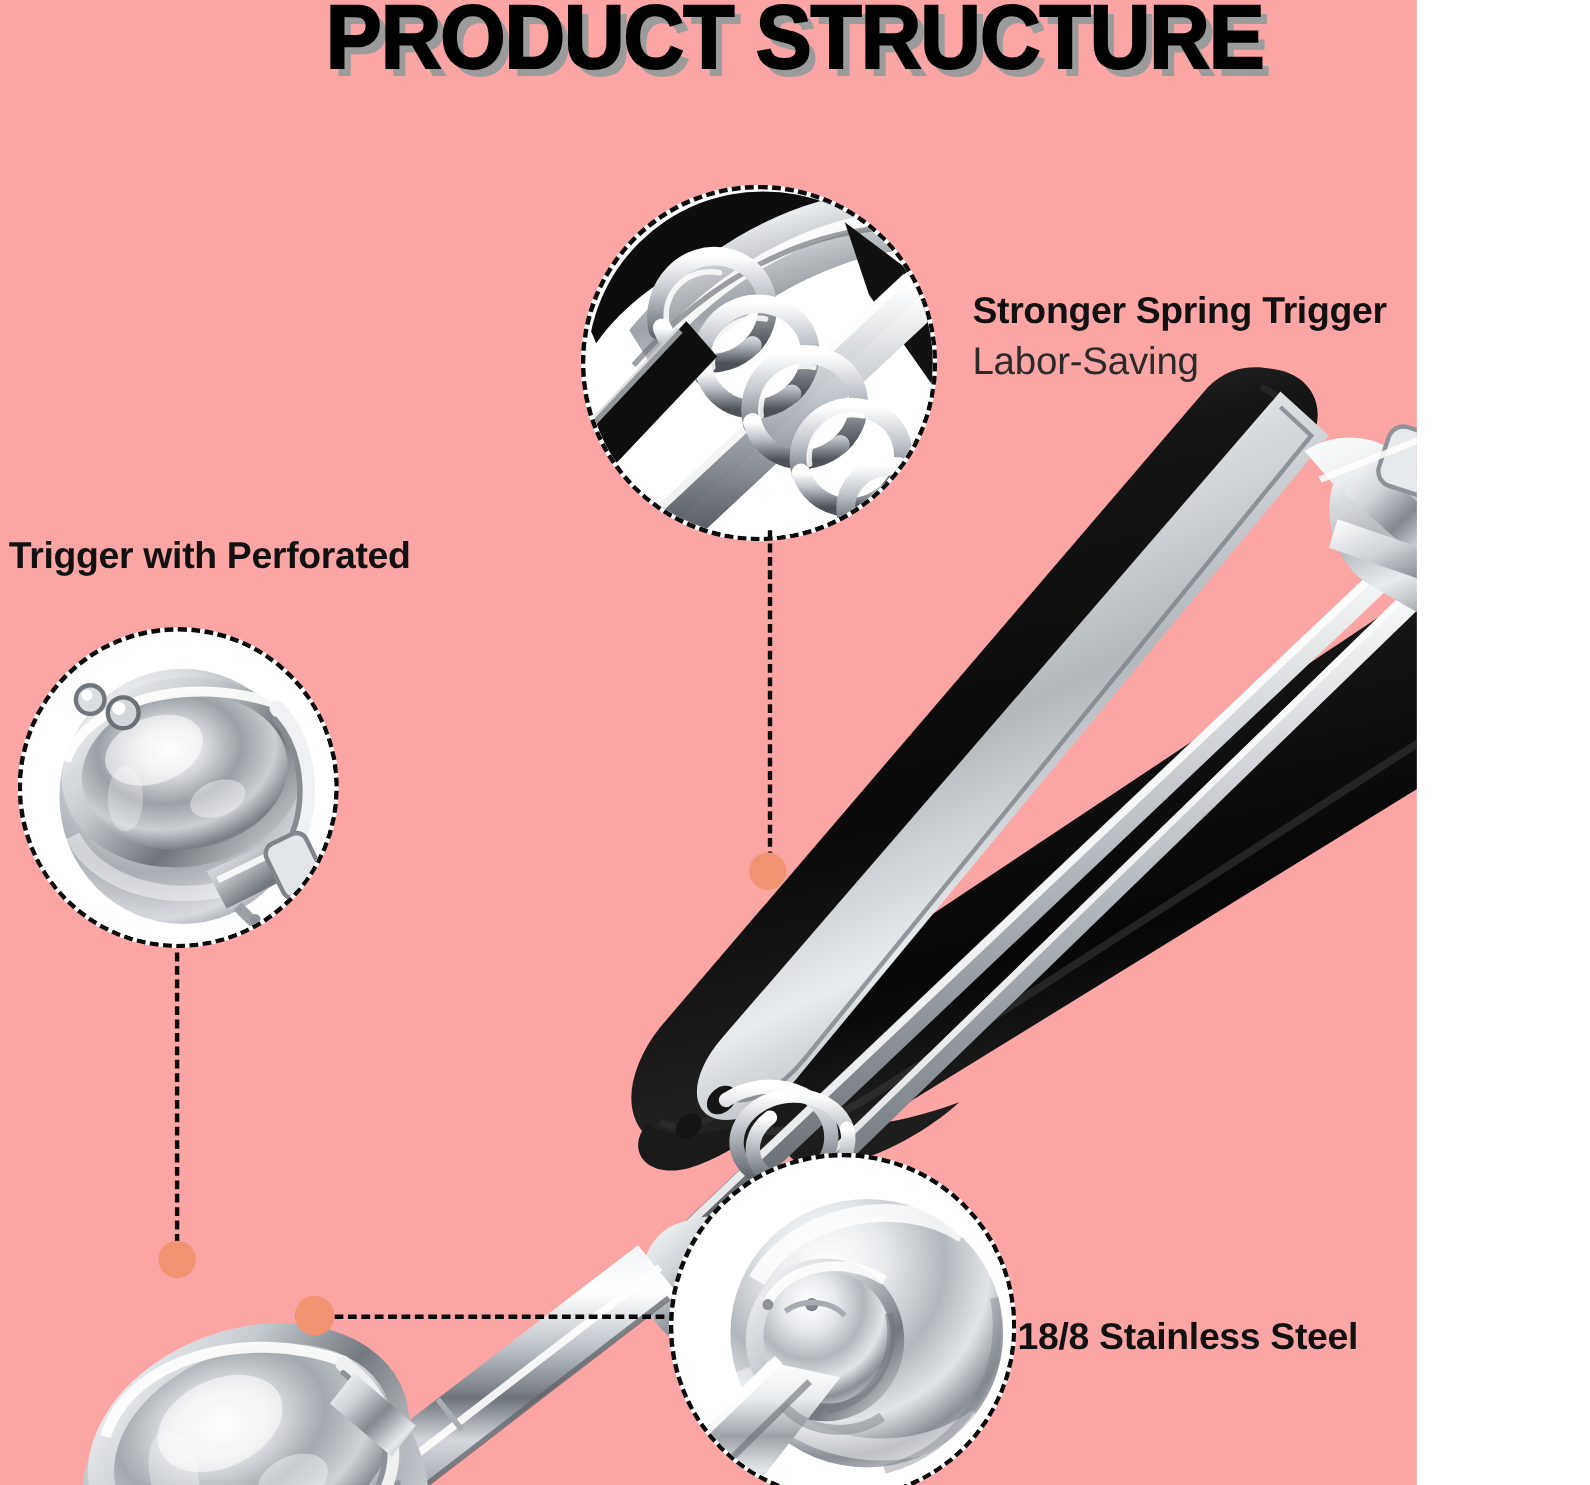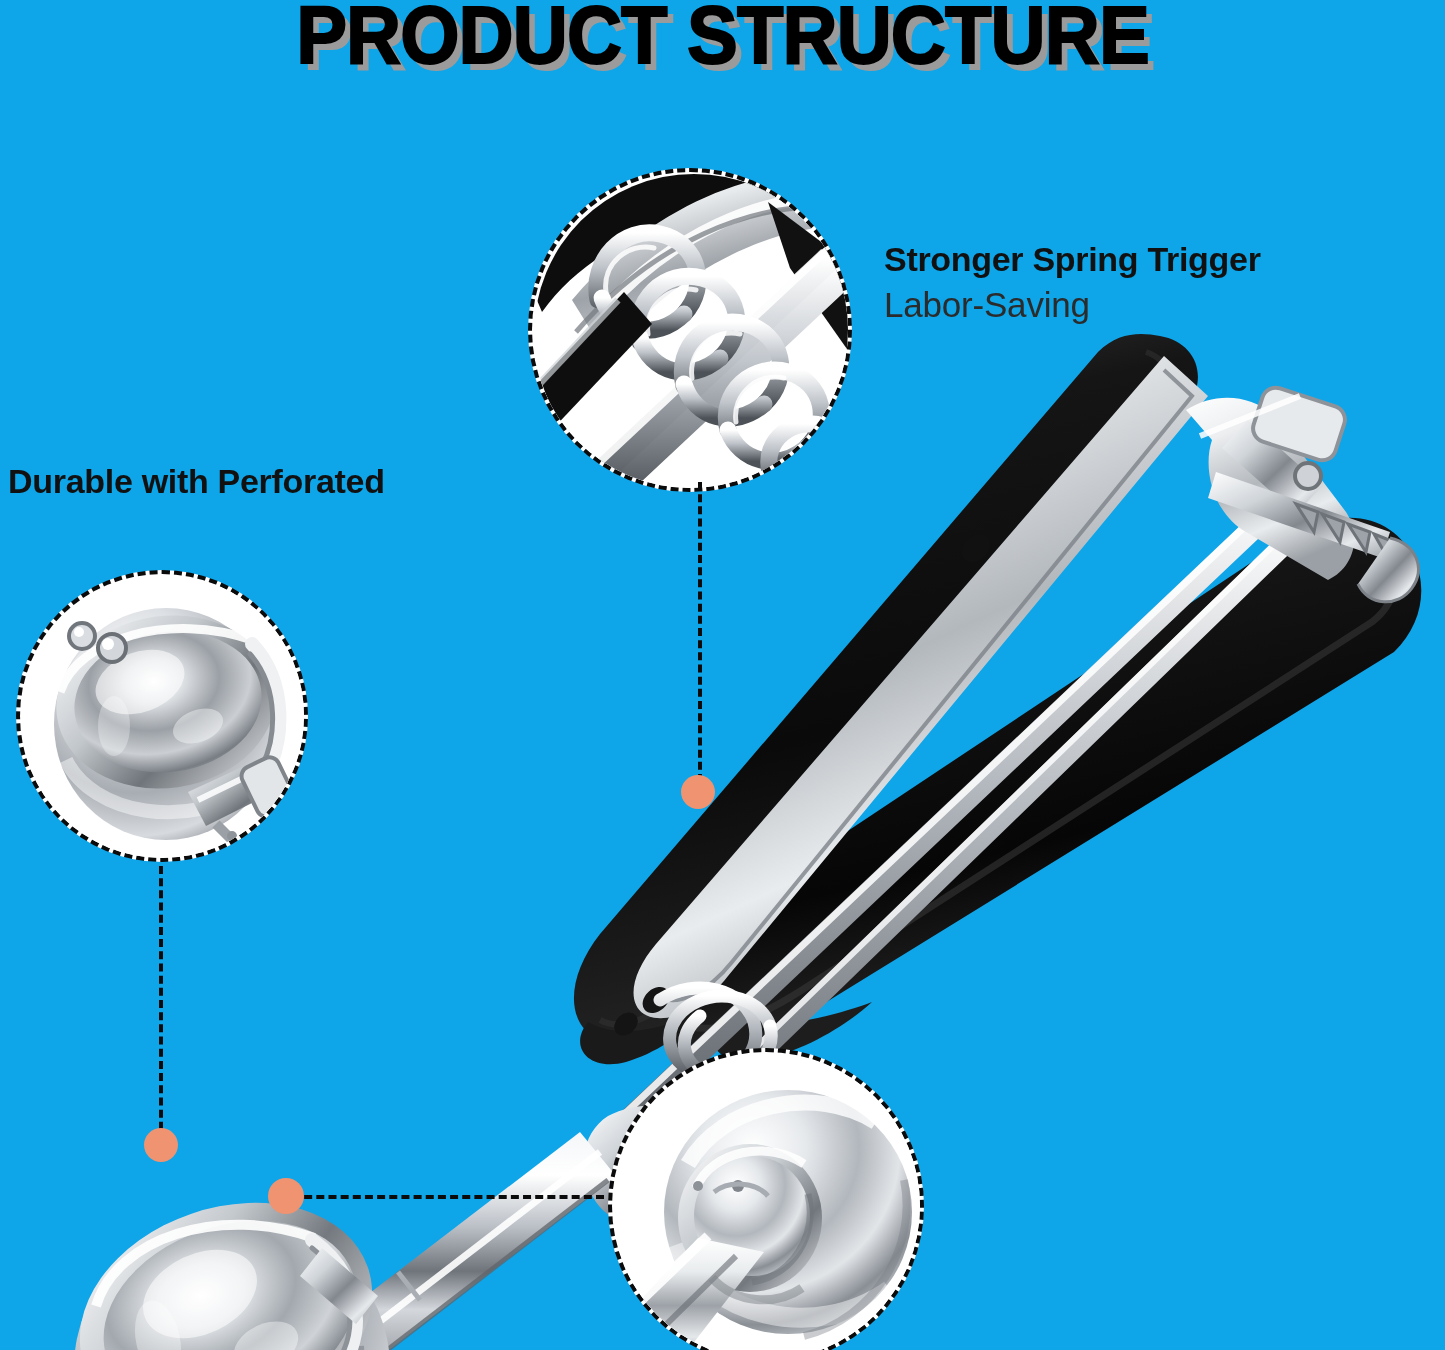--- a/index.html
+++ b/index.html
@@ -3,21 +3,21 @@
 <meta charset="utf-8">
 <style>
   html,body{margin:0;padding:0;}
   body{
     width:1445px;height:1350px;
     background:#ffffff;
     font-family:"Liberation Sans", sans-serif;
     overflow:hidden;
     position:relative;
   }
-  #stage{position:relative;width:1445px;height:1350px;overflow:hidden;background:#0ea5e9;}
+  #stage{position:relative;width:1288px;height:1350px;overflow:hidden;background:#fca5a5;}
 
   
   #title{
     position:absolute;
     left:0; top:-6px;
     width:1445px;
     text-align:center;
     font-family:"Liberation Sans", sans-serif;
     font-weight:700;
     font-size:82px;
@@ -25,21 +25,21 @@
     color:#000;
     line-height:1;
     transform:scaleX(0.93);
     transform-origin:50% 0;
     white-space:nowrap;
     text-shadow:7px 7px 0 #9b9b9b;
     -webkit-text-stroke:2px #000;
   }
 
   
-  .callout-text{position:absolute;}
+  .callout-text{position:absolute;margin-top:24px;}
   .callout-text .ct-head{
     font-weight:700;
     font-size:34px;
     color:#111;
     line-height:1.15;
     white-space:nowrap;
     letter-spacing:-0.3px;
   }
   .callout-text .ct-sub{
     font-weight:400;
@@ -493,19 +493,20 @@
   <div class="dot" id="dot-spring" style="background: rgb(239, 147, 113);"></div>
   <div class="dot" id="dot-scoop-in" style="background: rgb(239, 147, 113);"></div>
   <div class="dot" id="dot-scoop-out" style="background: rgb(239, 147, 113);"></div>
 
   <div class="callout-text" id="txt-spring">
     <div class="ct-head">Stronger Spring Trigger</div>
     <div class="ct-sub">Labor-Saving</div>
   </div>
 
   <div class="callout-text" id="txt-scraper">
-    <div class="ct-head">Durable with Perforated</div>
+    <div class="ct-head">Trigger with Perforated</div>
   </div>
 
   <div class="callout-text" id="txt-steel">
+    <div class="ct-head">18/8 Stainless Steel</div>
   </div>
 
 </div>
 
 </body></html>

